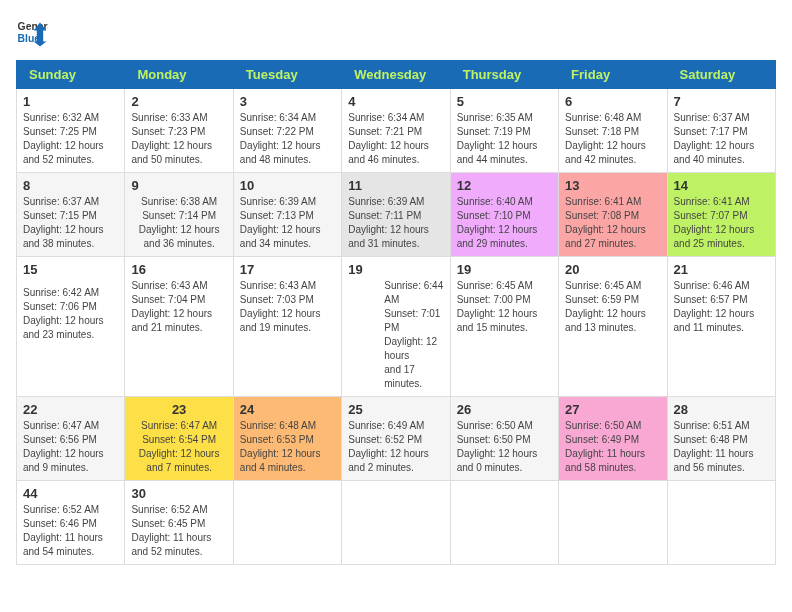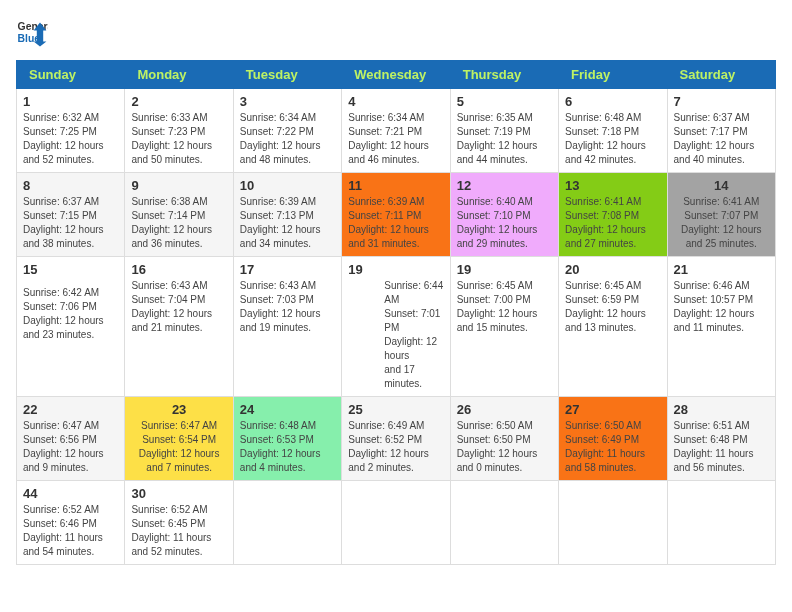--- a/index.html
+++ b/index.html
@@ -163,54 +163,54 @@
       <tr>
         <td style="background-color: rgb(245, 245, 245);">
           <span class="day-number">8</span>
           <div class="day-content" style="white-space: pre-line;">Sunrise: 6:37 AM
 Sunset: 7:15 PM
 Daylight: 12 hours
 and 38 minutes.</div>
         </td>
         <td style="background-color: rgb(245, 245, 245);">
           <span class="day-number">9</span>
-          <div class="day-content" style="white-space: pre-line;">Sunrise: 6:38 AM
+          <div class="day-content" style="white-space: pre-line; text-align: center;">Sunrise: 6:38 AM
 Sunset: 7:14 PM
 Daylight: 12 hours
 and 36 minutes.</div>
         </td>
         <td style="background-color: rgb(245, 245, 245);">
           <span class="day-number">10</span>
           <div class="day-content" style="white-space: pre-line;">Sunrise: 6:39 AM
 Sunset: 7:13 PM
 Daylight: 12 hours
 and 34 minutes.</div>
         </td>
-        <td style="background-color: #f97316;">
+        <td style="background-color: #e5e5e5;">
           <span class="day-number">11</span>
           <div class="day-content" style="white-space: pre-line;">Sunrise: 6:39 AM
 Sunset: 7:11 PM
 Daylight: 12 hours
 and 31 minutes.</div>
         </td>
         <td style="background-color: #f0abfc;">
           <span class="day-number">12</span>
           <div class="day-content" style="white-space: pre-line;">Sunrise: 6:40 AM
 Sunset: 7:10 PM
 Daylight: 12 hours
 and 29 minutes.</div>
         </td>
-        <td style="background-color: #84cc16;">
+        <td style="background-color: #fca5a5;">
           <span class="day-number">13</span>
           <div class="day-content" style="white-space: pre-line;">Sunrise: 6:41 AM
 Sunset: 7:08 PM
 Daylight: 12 hours
 and 27 minutes.</div>
         </td>
-        <td style="background-color: #a3a3a3; text-align: center;">
+        <td style="background-color: #bef264;">
           <span class="day-number">14</span>
           <div class="day-content" style="white-space: pre-line;">Sunrise: 6:41 AM
 Sunset: 7:07 PM
 Daylight: 12 hours
 and 25 minutes.</div>
         </td>
       </tr>
       <tr>
         <td>
           <span class="day-number">15</span>
@@ -250,62 +250,62 @@
         <td>
           <span class="day-number">20</span>
           <div class="day-content" style="white-space: pre-line;">Sunrise: 6:45 AM
 Sunset: 6:59 PM
 Daylight: 12 hours
 and 13 minutes.</div>
         </td>
         <td>
           <span class="day-number">21</span>
           <div class="day-content" style="white-space: pre-line;">Sunrise: 6:46 AM
-Sunset: 10:57 PM
+Sunset: 6:57 PM
 Daylight: 12 hours
 and 11 minutes.</div>
         </td>
       </tr>
       <tr>
         <td style="background-color: rgb(245, 245, 245); margin-top: 15px;">
           <span class="day-number">22</span>
           <div class="day-content" style="white-space: pre-line;">Sunrise: 6:47 AM
 Sunset: 6:56 PM
 Daylight: 12 hours
 and 9 minutes.</div>
         </td>
         <td style="background-color: #fde047; text-align: center;">
           <span class="day-number">23</span>
           <div class="day-content" style="white-space: pre-line;">Sunrise: 6:47 AM
 Sunset: 6:54 PM
 Daylight: 12 hours
 and 7 minutes.</div>
         </td>
-        <td style="background-color: #86efac; margin-top: 48px;">
+        <td style="background-color: #fdba74; margin-top: 48px;">
           <span class="day-number">24</span>
           <div class="day-content" style="white-space: pre-line;">Sunrise: 6:48 AM
 Sunset: 6:53 PM
 Daylight: 12 hours
 and 4 minutes.</div>
         </td>
         <td style="background-color: rgb(245, 245, 245);">
           <span class="day-number">25</span>
           <div class="day-content" style="white-space: pre-line;">Sunrise: 6:49 AM
 Sunset: 6:52 PM
 Daylight: 12 hours
 and 2 minutes.</div>
         </td>
         <td style="background-color: rgb(245, 245, 245);">
           <span class="day-number">26</span>
           <div class="day-content" style="white-space: pre-line;">Sunrise: 6:50 AM
 Sunset: 6:50 PM
 Daylight: 12 hours
 and 0 minutes.</div>
         </td>
-        <td style="background-color: #f97316;">
+        <td style="background-color: #f9a8d4;">
           <span class="day-number">27</span>
           <div class="day-content" style="white-space: pre-line;">Sunrise: 6:50 AM
 Sunset: 6:49 PM
 Daylight: 11 hours
 and 58 minutes.</div>
         </td>
         <td style="background-color: rgb(245, 245, 245);">
           <span class="day-number">28</span>
           <div class="day-content" style="white-space: pre-line;">Sunrise: 6:51 AM
 Sunset: 6:48 PM

